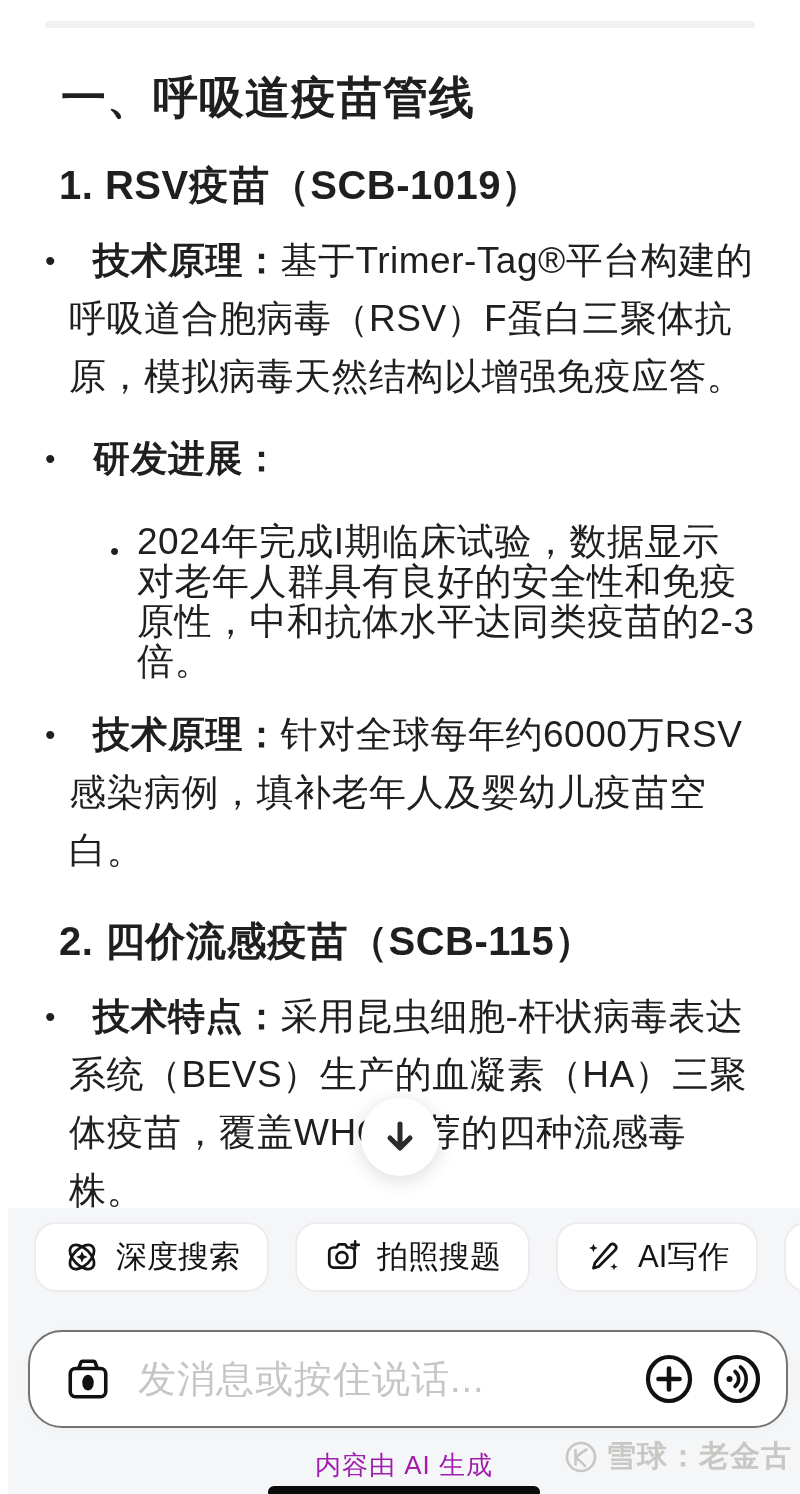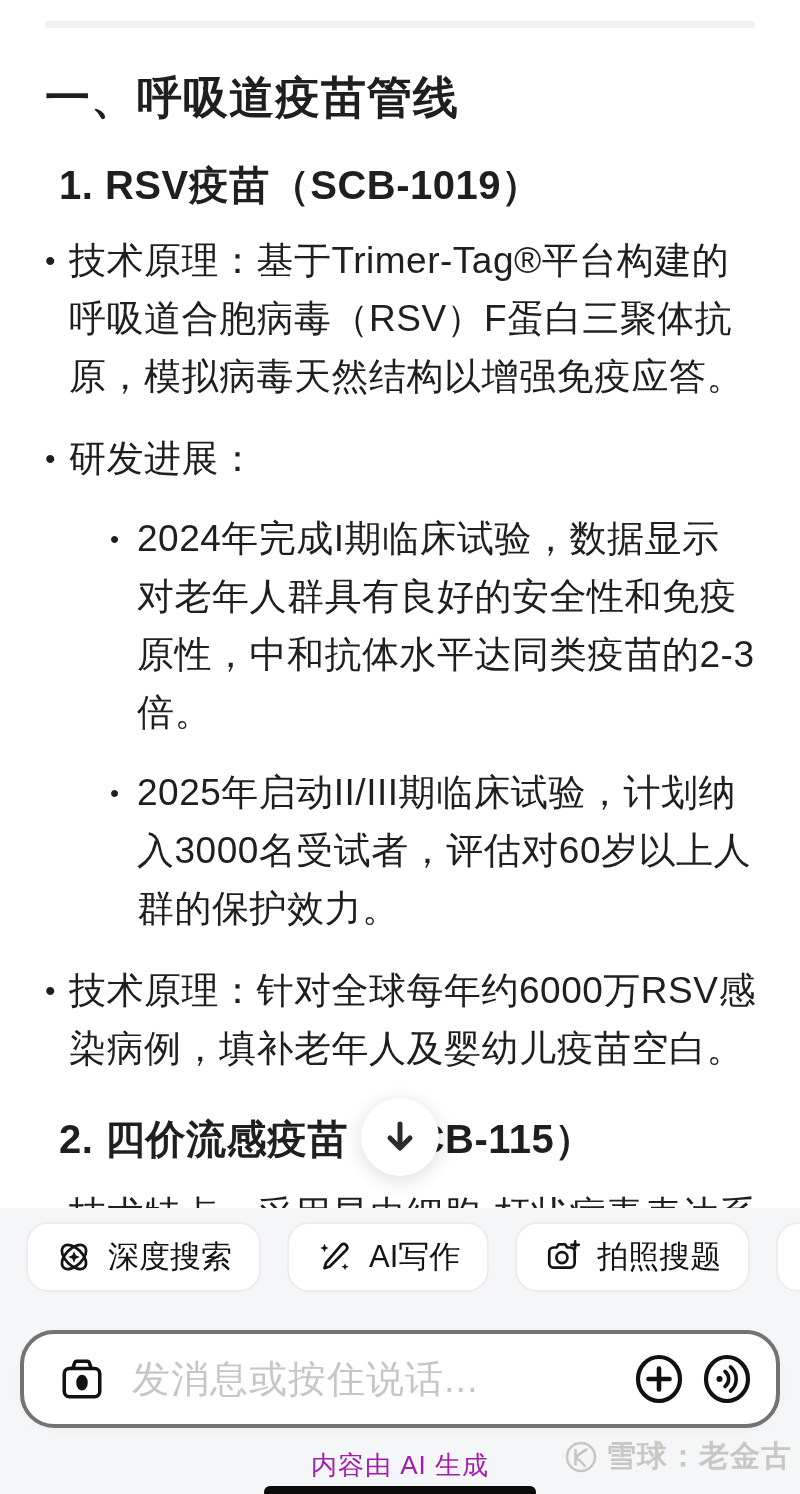--- a/index.html
+++ b/index.html
@@ -6,48 +6,48 @@
   body{
     width:800px;height:1494px;position:relative;overflow:hidden;
     background:#ffffff;color:#1f1f1f;
     font-family:"Liberation Sans","DejaVu Sans",sans-serif;
   }
   .top-divider{
     position:absolute;top:21px;left:45px;width:710px;height:7px;
     border-radius:4px;background:#f1f1f3;
   }
   .content{position:absolute;top:0;left:45px;width:712px;}
-  .h1{font-size:45px;font-weight:700;margin:72px 0 0;letter-spacing:1px;line-height:1.15;}
+  .h1{font-size:45px;font-weight:700;margin:72px 16px 0;letter-spacing:1px;line-height:1.15;}
   .h2{font-size:40px;font-weight:700;margin:38px 14px 0;letter-spacing:0.5px;line-height:1.15;}
   .b1{position:relative;padding-left:24px;margin-top:24px;font-size:37px;line-height:58px;letter-spacing:0.5px;}
   .b1::before{content:"•";position:absolute;left:0;top:0;font-size:30px;line-height:58px;color:#1f1f1f;}
-  .lbl{font-weight:400;}
+  .lbl{font-weight:700;margin-left:24px;}
   .sub{margin:0;padding:0;margin-left:41px;}
-  .b2{position:relative;padding-left:27px;margin-top:22px;font-size:37px;line-height:58px;letter-spacing:0.5px;}
+  .b2{position:relative;padding-left:27px;margin-top:34px;font-size:37px;line-height:40px;letter-spacing:0.5px;}
   .b2::before{content:"•";position:absolute;left:0;top:0;font-size:26px;line-height:58px;color:#1f1f1f;}
 
   .scroll-btn{
     position:absolute;left:361px;top:1098px;width:78px;height:78px;border-radius:50%;
     background:#ffffff;box-shadow:0 4px 20px rgba(0,0,0,0.14);
     display:flex;align-items:center;justify-content:center;z-index:5;border:none;
   }
 
   .bottom-panel{
-    position:absolute;left:0;right:0;bottom:0;height:286px;background:#f5f6f8;z-index:4;
+    position:absolute;left:8px;right:0;bottom:0;height:286px;background:#f5f6f8;z-index:4;
   }
   .chips{position:absolute;top:14px;left:26px;display:flex;gap:26px;width:1000px;}
   .chip{
     display:flex;align-items:center;gap:15px;background:#ffffff;
     border:2px solid #ececef;border-radius:22px;height:70px;padding:0 27px;
     font-size:31px;font-weight:500;color:#141414;white-space:nowrap;box-sizing:border-box;
   }
   .chip svg{flex:0 0 auto;}
   .input-bar{
     position:absolute;top:122px;left:20px;width:760px;height:98px;
-    background:#ffffff;border-radius:34px;border:4px solid #737373;
+    background:#ffffff;border-radius:34px;border:2px solid #737373;
     box-sizing:border-box;display:flex;align-items:center;padding:0 24px 0 34px;
     box-shadow:0 2px 8px rgba(0,0,0,0.03);
   }
   .placeholder{flex:1;margin-left:26px;font-size:38px;color:#c6c6ca;letter-spacing:1px;}
   .round-icons{display:flex;align-items:center;gap:18px;}
   .footer-note{
     position:absolute;top:240px;left:0;width:100%;text-align:center;
     font-size:26px;color:#a21caf;letter-spacing:1px;
   }
   .watermark{
@@ -71,23 +71,20 @@
 
   <div class="b1">
     <span class="lbl">技术原理：</span><span>基于Trimer-Tag®平台构建的呼吸道合胞病毒（RSV）F蛋白三聚体抗原，模拟病毒天然结构以增强免疫应答。</span>
   </div>
 
   <div class="b1">
     <span class="lbl">研发进展：</span>
     <div class="sub">
       <div class="b2">
         <span>2024年完成I期临床试验，数据显示对老年人群具有良好的安全性和免疫原性，中和抗体水平达同类疫苗的2-3倍。</span>
-      </div>
-      <div class="b2">
-        <span>2025年启动II/III期临床试验，计划纳入3000名受试者，评估对60岁以上人群的保护效力。</span>
       </div>
     </div>
   </div>
 
   <div class="b1">
     <span class="lbl">技术原理：</span><span>针对全球每年约6000万RSV感染病例，填补老年人及婴幼儿疫苗空白。</span>
   </div>
 
   <div class="h2">2. 四价流感疫苗（SCB-115）</div>
 
@@ -114,37 +111,37 @@
           <ellipse cx="18" cy="18" rx="14" ry="8" stroke="#141414" stroke-width="2.6" transform="rotate(-45 18 18)"></ellipse>
           <path d="M18 12.5 L19.6 16.4 L23.5 18 L19.6 19.6 L18 23.5 L16.4 19.6 L12.5 18 L16.4 16.4 Z" fill="#141414"></path>
         </svg>
       </span>
       <span>深度搜索</span>
     </div>
 
     <div class="chip">
       <span style="display:flex">
         <svg width="38" height="38" viewBox="0 0 36 36" fill="none">
+          <path d="M5 13 a4 4 0 0 1 4-4 h3 l2-3 h6 l2 3 h3 a4 4 0 0 1 4 4 v11 a4 4 0 0 1-4 4 H9 a4 4 0 0 1-4-4 Z" stroke="#141414" stroke-width="2.6" stroke-linejoin="round"></path>
+          <circle cx="17" cy="18.5" r="5.2" stroke="#141414" stroke-width="2.6"></circle>
+          <path d="M29.5 3 L29.5 10 M26 6.5 L33 6.5" stroke="#141414" stroke-width="2.4" stroke-linecap="round"></path>
+        </svg>
+      </span>
+      <span>拍照搜题</span>
+    </div>
+
+    <div class="chip">
+      <span style="display:flex">
+        <svg width="38" height="38" viewBox="0 0 36 36" fill="none">
           <path d="M13 27 L8 28.5 L9.5 23.5 L24 6.5 a3.4 3.4 0 0 1 5 4.5 L13 27 Z" stroke="#141414" stroke-width="2.6" stroke-linejoin="round"></path>
           <path d="M8 5.5 L9.2 8.3 L12 9.5 L9.2 10.7 L8 13.5 L6.8 10.7 L4 9.5 L6.8 8.3 Z" fill="#141414"></path>
           <path d="M27.5 24 L28.5 26.3 L31 27.3 L28.5 28.3 L27.5 30.6 L26.5 28.3 L24 27.3 L26.5 26.3 Z" fill="#141414"></path>
         </svg>
       </span>
       <span>AI写作</span>
-    </div>
-
-    <div class="chip">
-      <span style="display:flex">
-        <svg width="38" height="38" viewBox="0 0 36 36" fill="none">
-          <path d="M5 13 a4 4 0 0 1 4-4 h3 l2-3 h6 l2 3 h3 a4 4 0 0 1 4 4 v11 a4 4 0 0 1-4 4 H9 a4 4 0 0 1-4-4 Z" stroke="#141414" stroke-width="2.6" stroke-linejoin="round"></path>
-          <circle cx="17" cy="18.5" r="5.2" stroke="#141414" stroke-width="2.6"></circle>
-          <path d="M29.5 3 L29.5 10 M26 6.5 L33 6.5" stroke="#141414" stroke-width="2.4" stroke-linecap="round"></path>
-        </svg>
-      </span>
-      <span>拍照搜题</span>
     </div>
 
     <div class="chip">
       
       
     </div>
   </div>
 
   <div class="input-bar">
     <span style="display:flex">

